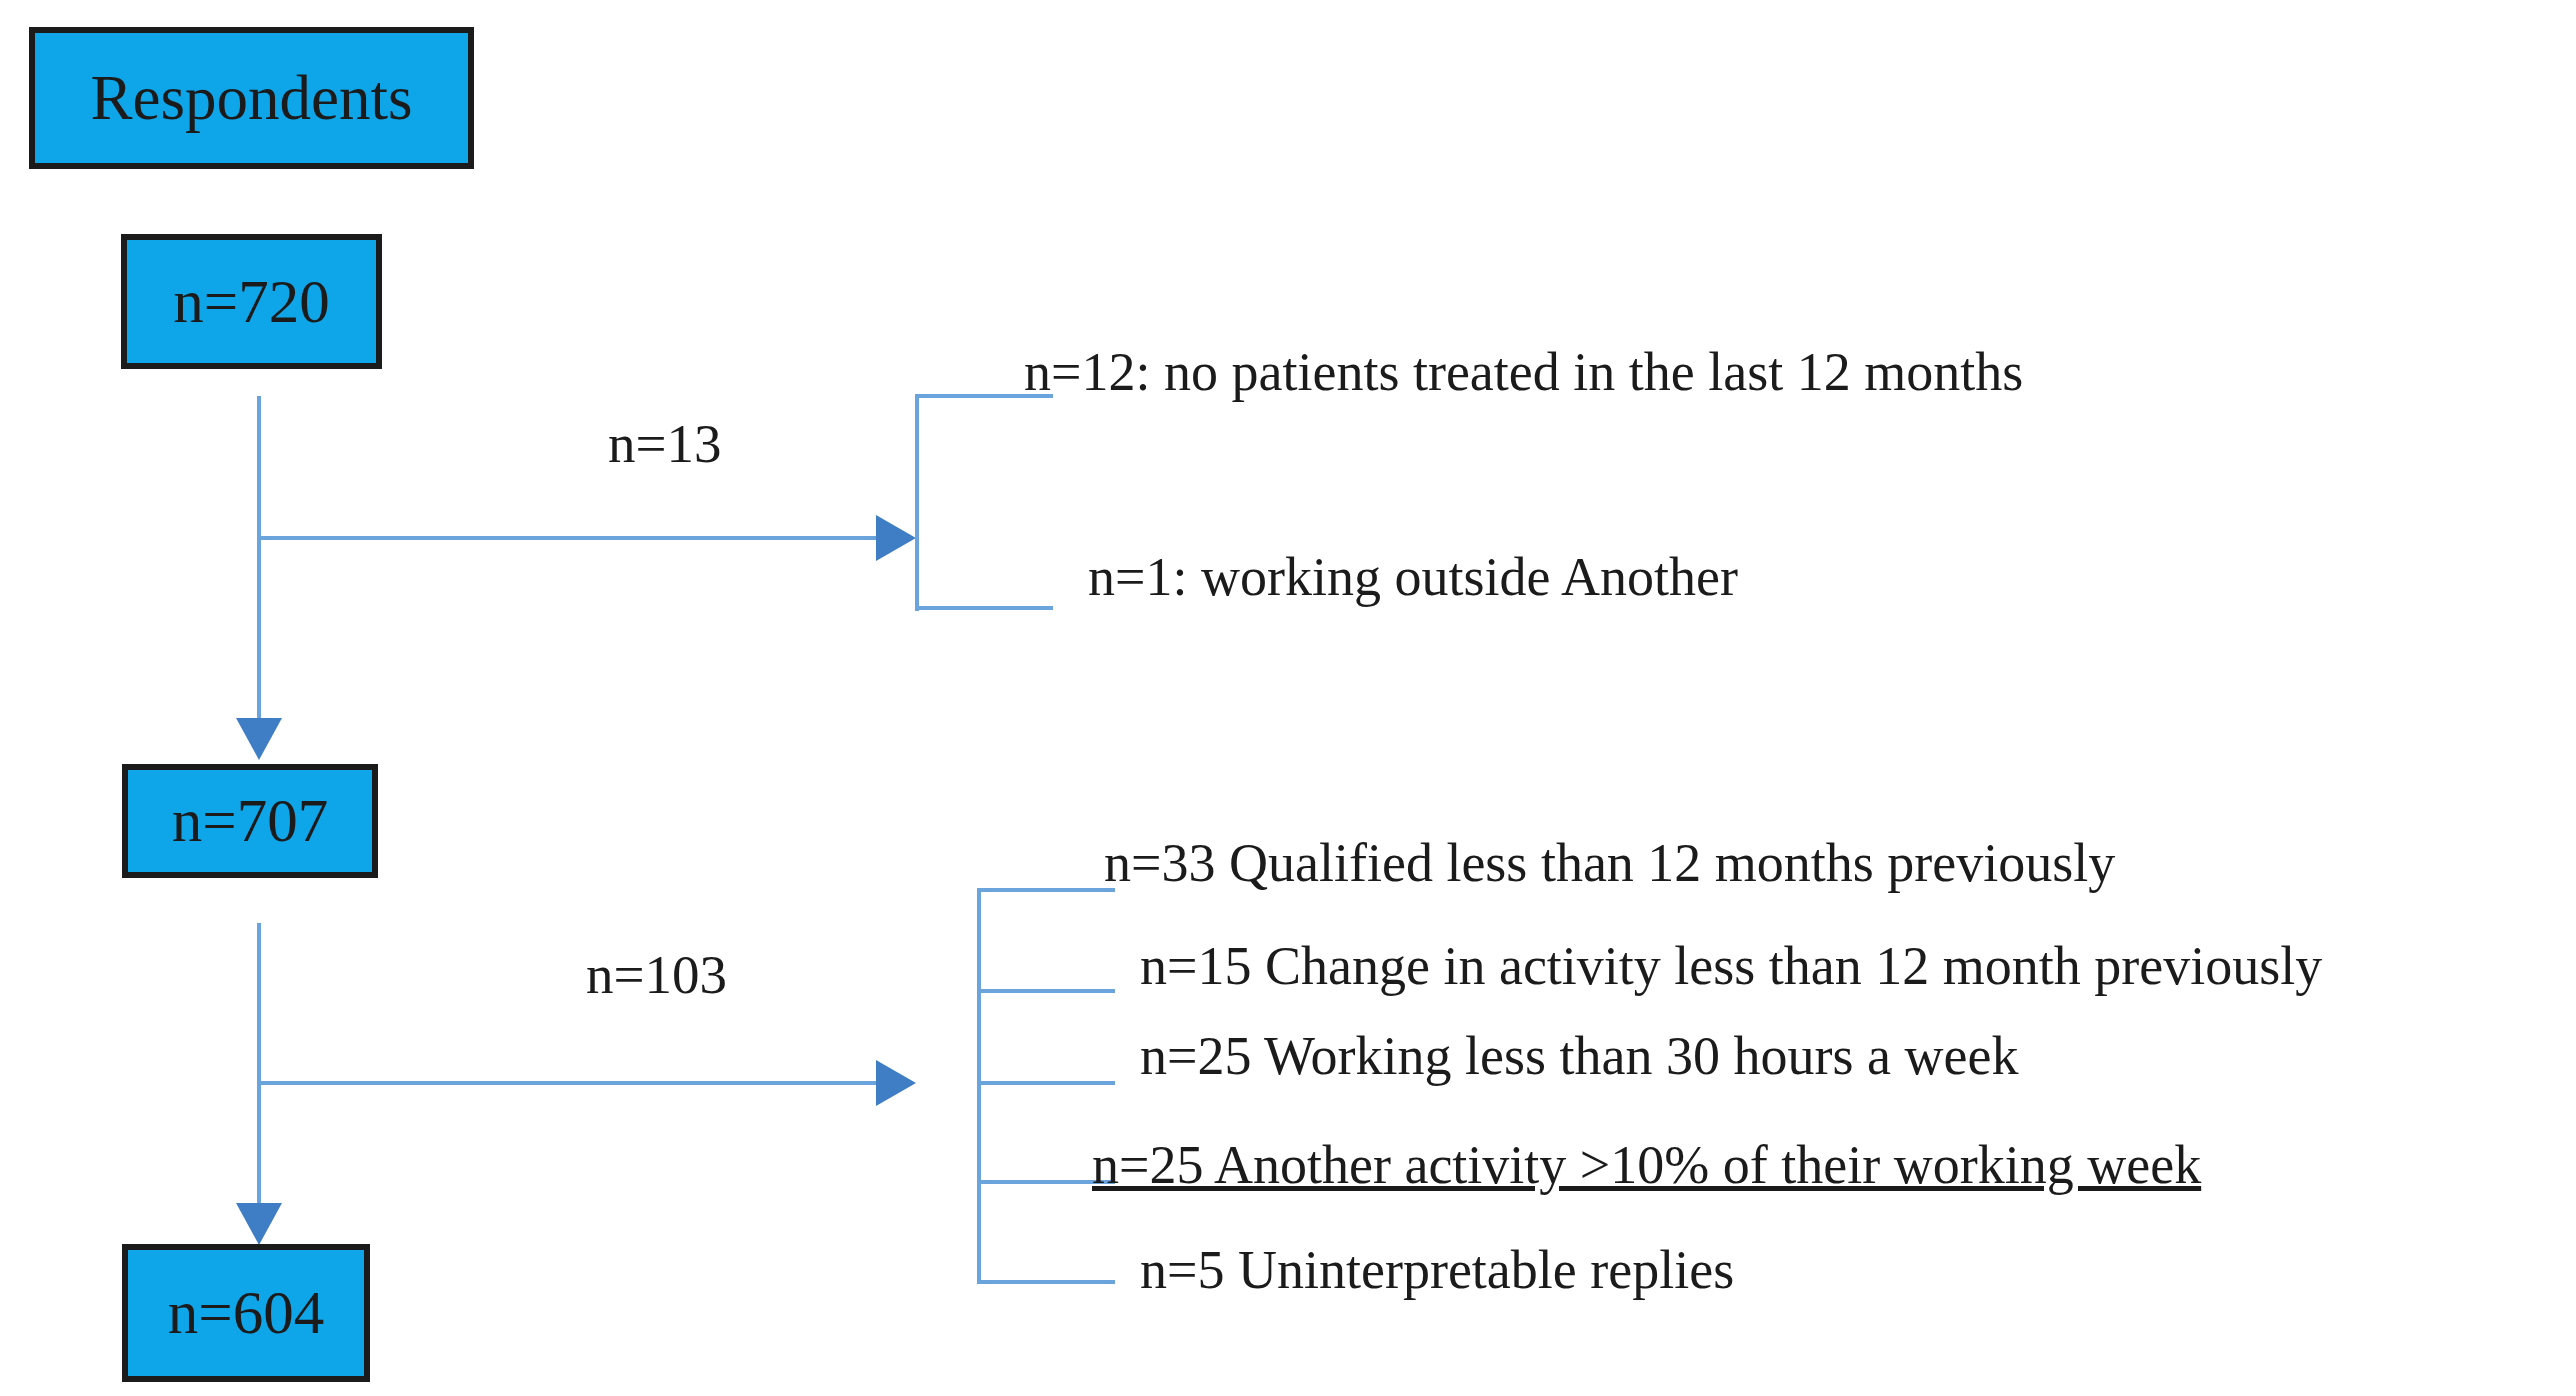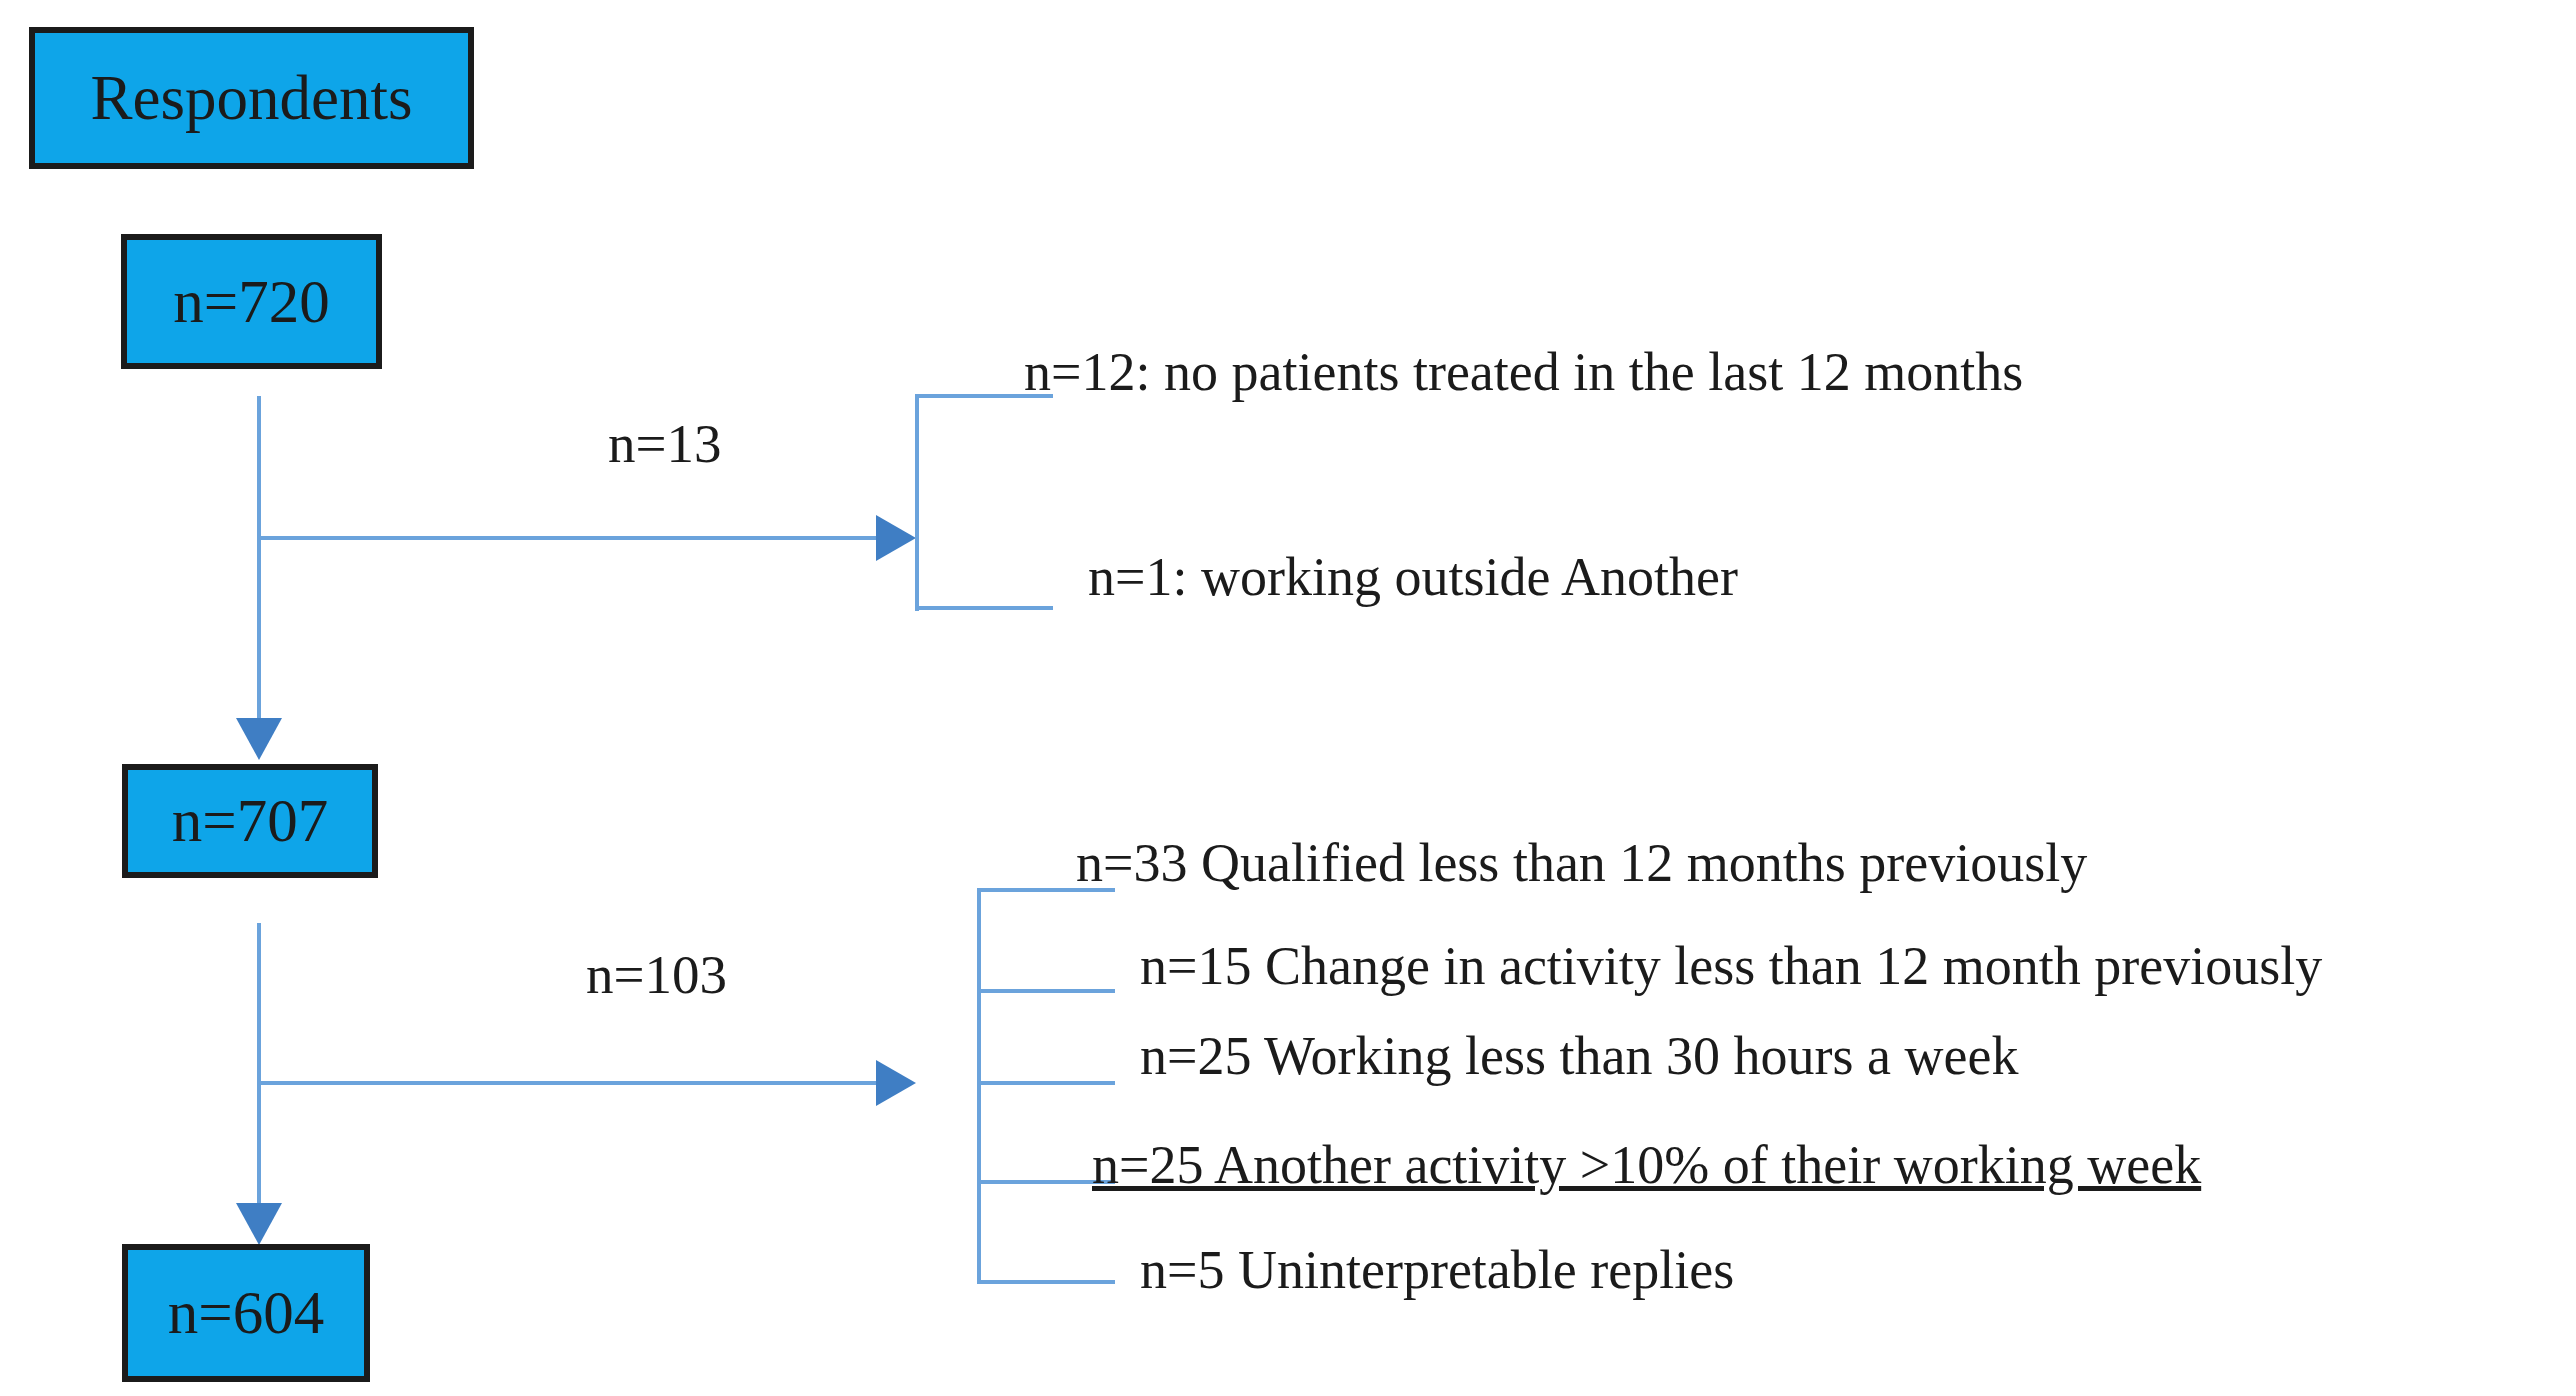--- a/index.html
+++ b/index.html
@@ -72,21 +72,21 @@
   <div class="head-right" style="left:876px;top:1060px;"></div>
   <div class="lbl" style="left:586px;top:943px;">n=103</div>
 
   <div class="vline" style="left:977px;top:888px;height:396px;"></div>
   <div class="tick" style="left:977px;top:888px;"></div>
   <div class="tick" style="left:977px;top:989px;"></div>
   <div class="tick" style="left:977px;top:1081px;"></div>
   <div class="tick" style="left:977px;top:1180px;"></div>
   <div class="tick" style="left:977px;top:1280px;"></div>
 
-  <div class="item" style="left:1076px;top:832px;">n=33 Qualified less than 12 months previously</div>
+  <div class="item" style="left:1104px;top:832px;">n=33 Qualified less than 12 months previously</div>
   <div class="item" style="left:1140px;top:935px;">n=15 Change in activity less than 12 month previously</div>
   <div class="item" style="left:1140px;top:1025px;">n=25 Working less than 30 hours a week</div>
   <div class="item" style="left:1092px;top:1134px;text-decoration:underline;">n=25 Another activity &gt;10% of their working week</div>
   <div class="item" style="left:1140px;top:1239px;">n=5 Uninterpretable replies</div>
 
   <div class="nbox" id="box-n604">
     <span>n=604</span>
   </div>
 
 </div>

